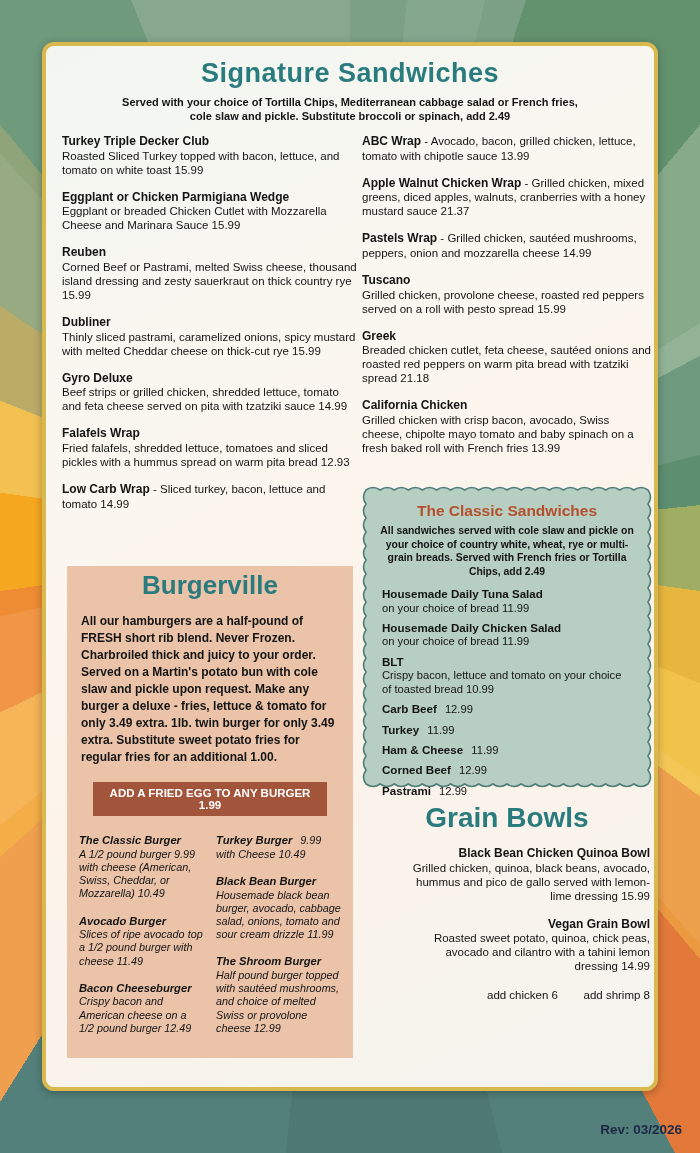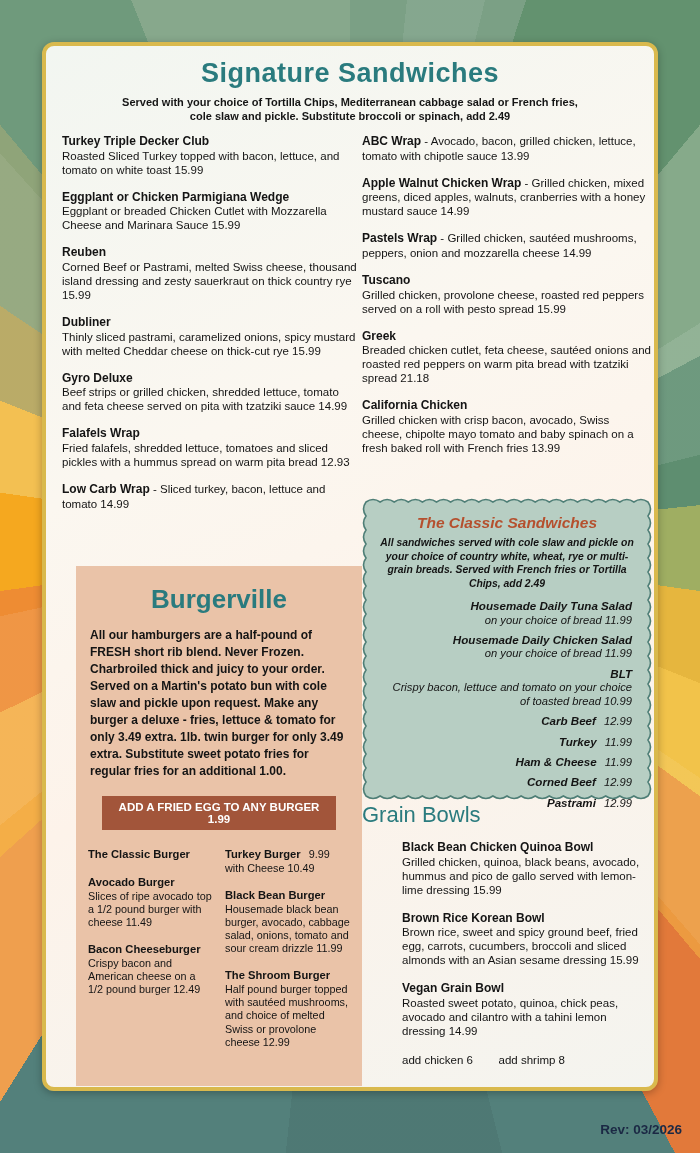--- a/index.html
+++ b/index.html
@@ -42,47 +42,47 @@
   .col-right{left:316px;width:290px;}
   
   .mi{font-size:11.5px;line-height:1.22;margin-bottom:13px;}
   .mi-name{font-weight:bold;font-size:12px;}
   .mi-price{margin-left:5px;}
   .mi-desc{display:block;}
   .mi.inline .mi-desc{display:inline;}
   .mi-extra{display:block;white-space:pre;margin-top:15px;}
   
   .burgerville{
-    position:absolute;top:432px;left:14px;width:262px;height:492px;
-    background:var(--c-salmon,#eac3a8);padding:14px 12px;
+    position:absolute;top:432px;left:5px;width:262px;height:492px;
+    background:var(--c-salmon,#eac3a8);padding:0 12px;
   }
   .bv-title{font-size:26px;font-weight:bold;color:var(--c-teal,#2a7b7e);text-align:center;margin:4px 0 12px;}
   .bv-intro{font-size:12px;font-weight:bold;text-align:left;line-height:1.42;margin:2px 2px 16px;}
   .egg-banner{
     background:var(--c-rust,#a2553a);color:#fff;font-weight:bold;font-size:11.5px;
     text-align:center;padding:5px 6px;margin:0 14px 18px;
   }
   .bv-cols{display:flex;gap:12px;}
-  .bv-col{flex:1;}
+  .bv-col{flex:1;font-style:italic;}
   .bv-col .mi{font-size:10.8px;margin-bottom:14px;}
   .bv-col .mi-name{font-size:11.2px;}
   
-  .classic-box{position:absolute;top:364px;left:0;width:290px;height:302px;font-style:italic;}
+  .classic-box{position:absolute;top:352px;left:0;width:290px;height:302px;}
   .scallop{position:absolute;inset:0;width:100%;height:100%;display:block;}
   .scallop path{fill:var(--c-sage,#b7cec3);stroke:var(--c-sage-border,#4e7e76);stroke-width:1.6;}
   .classic-inner{position:absolute;left:10px;right:10px;top:8px;bottom:6px;padding:6px 6px 0;}
   .classic-title{font-size:15.5px;font-weight:bold;color:var(--c-rust-title,#b5502e);text-align:center;margin:2px 0 4px;}
   .classic-intro{font-size:10.4px;font-weight:bold;text-align:center;line-height:1.3;margin:0 0 9px;}
-  .classic-inner .mi{font-size:11.2px;margin-bottom:6px;padding:0 4px;line-height:1.2;text-align:right;}
+  .classic-inner .mi{font-size:11.2px;margin-bottom:6px;padding:0 4px;line-height:1.2;}
   .classic-inner .mi-name{font-size:11.6px;}
   
   .grain{position:absolute;top:668px;left:0;width:290px;}
-  .grain-title{font-size:22px;font-weight:normal;color:var(--c-teal,#2a7b7e);margin:0 0 12px;}
+  .grain-title{font-size:28px;font-weight:bold;color:var(--c-teal,#2a7b7e);text-align:center;margin:0 0 12px;}
   .grain-list{margin-left:40px;margin-right:2px;}
-  .grain-list .mi{margin-bottom:14px;}
+  .grain-list .mi{margin-bottom:14px;text-align:right;}
   
   .rev{position:absolute;right:18px;top:1122px;font-size:13.5px;font-weight:bold;color:var(--c-rev,#1b2844);}
 </style>
 </head>
 <body>
 
 <div class="bg"></div>
 
 <div class="card">
 
@@ -148,20 +148,21 @@
     <div class="burgerville">
       <h2 class="bv-title">Burgerville</h2>
       <p class="bv-intro">All our hamburgers are a half-pound of FRESH short rib blend. Never Frozen. Charbroiled thick and juicy to your order. Served on a Martin's potato bun with cole slaw and pickle upon request. Make any burger a deluxe - fries, lettuce &amp; tomato for only 3.49 extra.  1lb. twin burger for only 3.49 extra. Substitute sweet potato fries for regular fries for an additional 1.00.</p>
       <div class="egg-banner">ADD A FRIED EGG TO ANY BURGER 1.99</div>
       <div class="bv-cols">
         <div class="bv-col">
 
             <div class="mi">
               <span class="mi-name">The Classic Burger</span>
               
+              <span class="mi-desc">A 1/2 pound burger 9.99 with cheese (American, Swiss, Cheddar, or Mozzarella) 10.49</span>
               
             </div>
 
             <div class="mi">
               <span class="mi-name">Avocado Burger</span>
               
               <span class="mi-desc">Slices of ripe avocado top a 1/2 pound burger with cheese 11.49</span>
               
             </div>
 
@@ -205,21 +206,21 @@
         <div class="mi inline">
           <span class="mi-name">ABC Wrap</span>
           
           <span class="mi-desc">- Avocado, bacon, grilled chicken, lettuce, tomato with chipotle sauce 13.99</span>
           
         </div>
 
         <div class="mi inline">
           <span class="mi-name">Apple Walnut Chicken Wrap</span>
           
-          <span class="mi-desc">- Grilled chicken, mixed greens, diced apples, walnuts, cranberries with a honey mustard sauce 14.99</span>
+          <span class="mi-desc">- Grilled chicken, mixed greens, diced apples, walnuts, cranberries with a honey mustard sauce 21.37</span>
           
         </div>
 
         <div class="mi inline">
           <span class="mi-name">Pastels Wrap</span>
           
           <span class="mi-desc">- Grilled chicken, sautéed mushrooms, peppers, onion and mozzarella cheese 14.99</span>
           
         </div>
 
@@ -317,26 +318,20 @@
       <h2 class="grain-title">Grain Bowls</h2>
       <div class="grain-list">
 
           <div class="mi">
             <span class="mi-name">Black Bean Chicken Quinoa Bowl</span>
             
             <span class="mi-desc">Grilled chicken, quinoa, black beans, avocado, hummus and pico de gallo served with lemon-lime dressing 15.99</span>
             
           </div>
 
-          <div class="mi">
-            <span class="mi-name">Brown Rice Korean Bowl</span>
-            
-            <span class="mi-desc">Brown rice, sweet and spicy ground beef, fried egg, carrots, cucumbers, broccoli and sliced almonds with an Asian sesame dressing 15.99</span>
-            
-          </div>
 
           <div class="mi">
             <span class="mi-name">Vegan Grain Bowl</span>
             
             <span class="mi-desc">Roasted sweet potato, quinoa, chick peas, avocado and cilantro with a tahini lemon dressing 14.99</span>
             <span class="mi-extra">add chicken 6        add shrimp 8</span>
           </div>
         </div>
     </div>
   </div>

